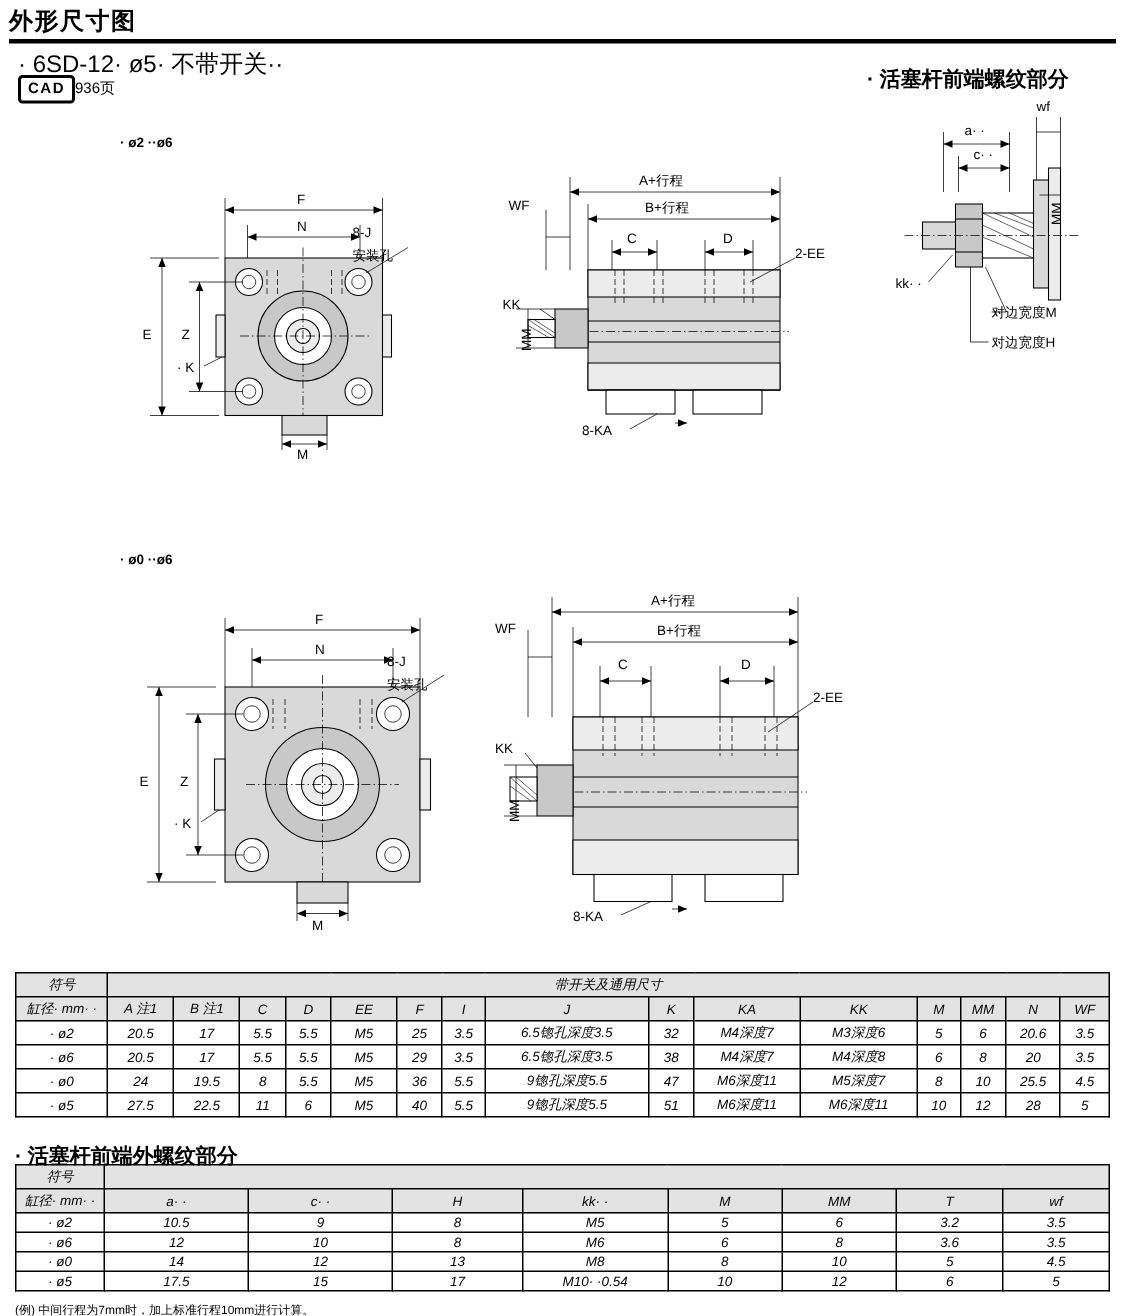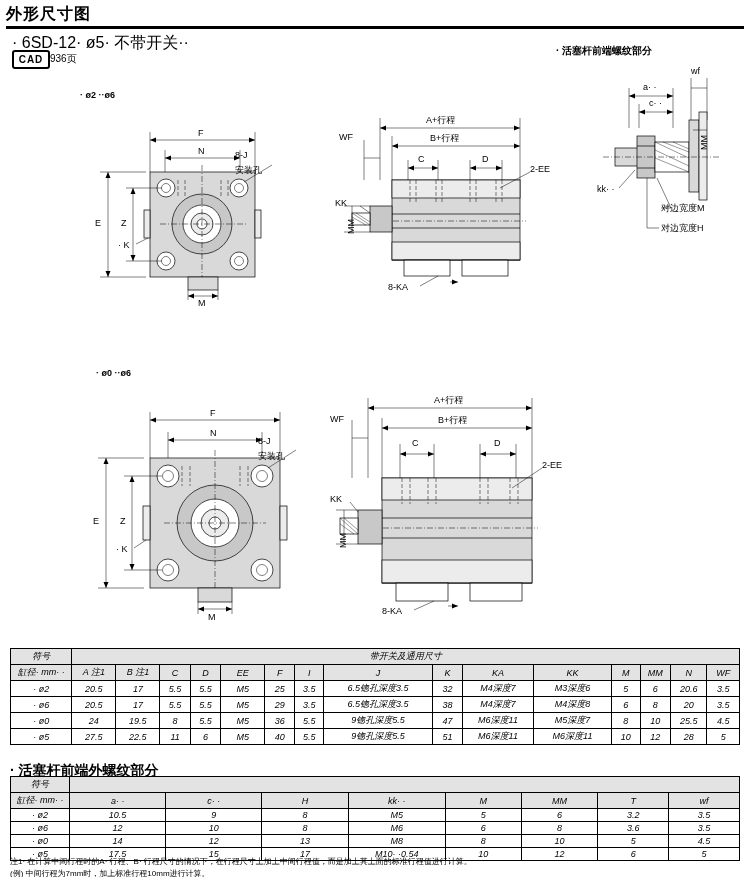--- a/index.html
+++ b/index.html
@@ -22,21 +22,21 @@
   }
   .cad-badge{
     position:absolute;left:12px;top:50px;width:34px;height:15px;border:2px solid #000;border-radius:3px;
     font-size:10px;font-weight:bold;color:#000;display:flex;align-items:center;justify-content:center;
     letter-spacing:1px;
   }
   .cad-page{
     position:absolute;left:50px;top:52px;font-size:10px;
   }
   .right-head{
-    position:absolute;left:556px;top:44px;font-size:10px;font-weight:bold;
+    position:absolute;left:578px;top:44px;font-size:14px;font-weight:bold;
   }
 
   
   .grp{position:absolute;}
   .lbl{position:absolute;font-size:9px;white-space:nowrap;}
   .lbl-b{position:absolute;font-size:9px;font-weight:bold;white-space:nowrap;}
   .vlbl{position:absolute;font-size:9px;white-space:nowrap;transform:rotate(-90deg);transform-origin:left top;}
 
   svg{position:absolute;left:0;top:0;overflow:visible;}
   .ln{stroke:#000;stroke-width:.7;fill:none;}
@@ -263,21 +263,21 @@
     </svg>
     <div class="lbl" style="left:48px;top:22px;">a· ·</div>
     <div class="lbl" style="left:54px;top:38px;">c· ·</div>
     <div class="lbl" style="left:96px;top:6px;">wf</div>
     <div class="vlbl" style="left:104px;top:90px;">MM</div>
     <div class="lbl" style="left:2px;top:124px;">kk· ·</div>
     <div class="lbl" style="left:66px;top:142px;">对边宽度M</div>
     <div class="lbl" style="left:66px;top:162px;">对边宽度H</div>
   </div>
 
-  <div class="lbl-b" style="left:96px;top:368px;">· ø0 ··ø6</div>
+  <div class="lbl-b" style="left:80px;top:368px;">· ø0 ··ø6</div>
 
   <div class="grp" style="left:40px;top:392px;width:300px;height:230px;">
     <svg width="300" height="230" viewBox="0 0 300 230">
       <line class="thin" x1="110" y1="20" x2="110" y2="66"></line>
       <line class="thin" x1="240" y1="20" x2="240" y2="66"></line>
       <line class="thin" x1="110" y1="28" x2="240" y2="28"></line>
       <polygon points="110,28 116,25.5 116,30.5" fill="#000"></polygon>
       <polygon points="240,28 234,25.5 234,30.5" fill="#000"></polygon>
       <line class="thin" x1="128" y1="40" x2="128" y2="74"></line>
       <line class="thin" x1="222" y1="40" x2="222" y2="74"></line>
@@ -570,16 +570,15 @@
         <td>17</td>
         <td>M10· ·0.54</td>
         <td>10</td>
         <td>12</td>
         <td>6</td>
         <td>5</td>
       </tr>
     </tbody>
   </table>
 
-  <div class="note" style="left:10px;top:856px;">注1· 在计算中间行程时的A· 行程、B· 行程尺寸的情况下，在行程尺寸上加上中间行程值，而是加上其上面的标准行程值进行计算。</div>
   <div class="note" style="left:10px;top:868px;">(例) 中间行程为7mm时，加上标准行程10mm进行计算。</div>
 
 </div>
 
 </body></html>

